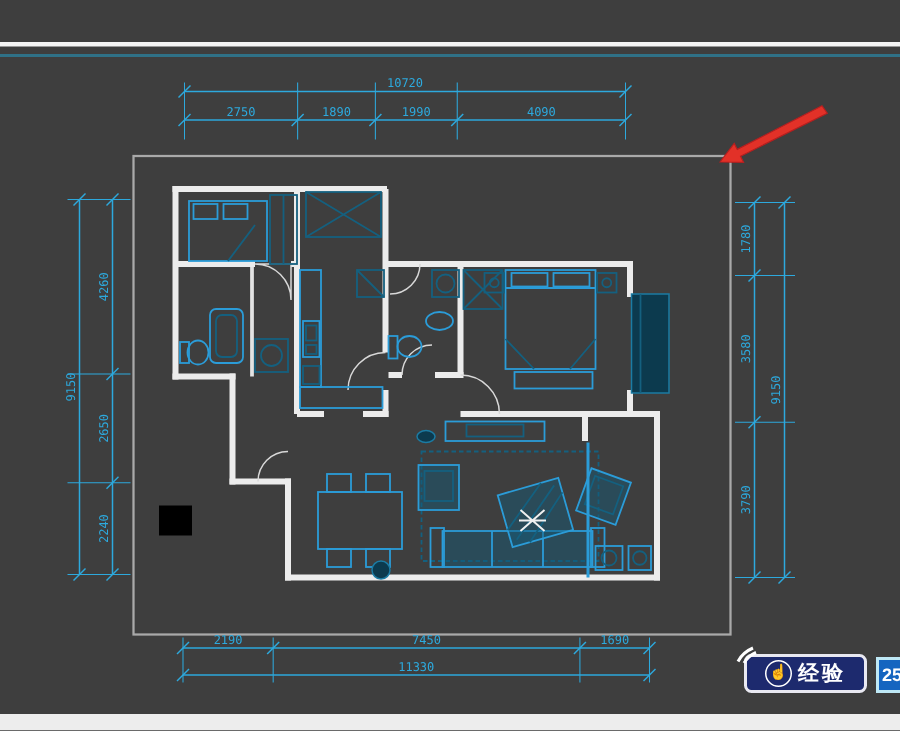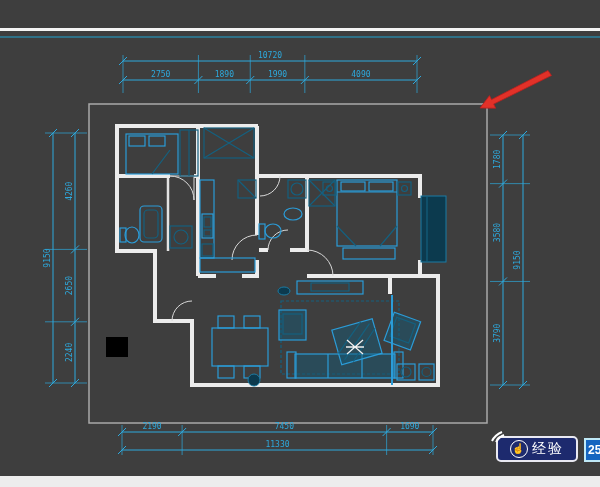--- a/index.html
+++ b/index.html
@@ -31,21 +31,21 @@
   .wm{
     position:absolute;left:496px;top:436px;width:82px;height:26px;
     background:#1d2a6e;border:2px solid #e9e9f2;border-radius:5px;
     display:flex;align-items:center;justify-content:center;gap:4px;
     box-sizing:border-box;color:#fff;
   }
   .wm-ic{
     width:16px;height:16px;border:1.5px solid #fff;border-radius:50%;
     font-size:10px;line-height:15px;text-align:center;display:inline-block;
   }
-  .wm-tx{font-size:14px;font-weight:normal;letter-spacing:2px;}
+  .wm-tx{font-size:14px;font-weight:bold;letter-spacing:2px;}
   .wm-claw{position:absolute;left:-8px;top:-9px;}
   .score{
     position:absolute;left:584px;top:438px;width:34px;height:24px;
     background:#1565c0;border:2px solid #bfe9f7;box-sizing:border-box;
     color:#fff;font-size:12px;font-weight:bold;line-height:20px;padding-left:2px;
   }
 </style>
 </head>
 <body style="background: rgb(62, 62, 62);">
 

